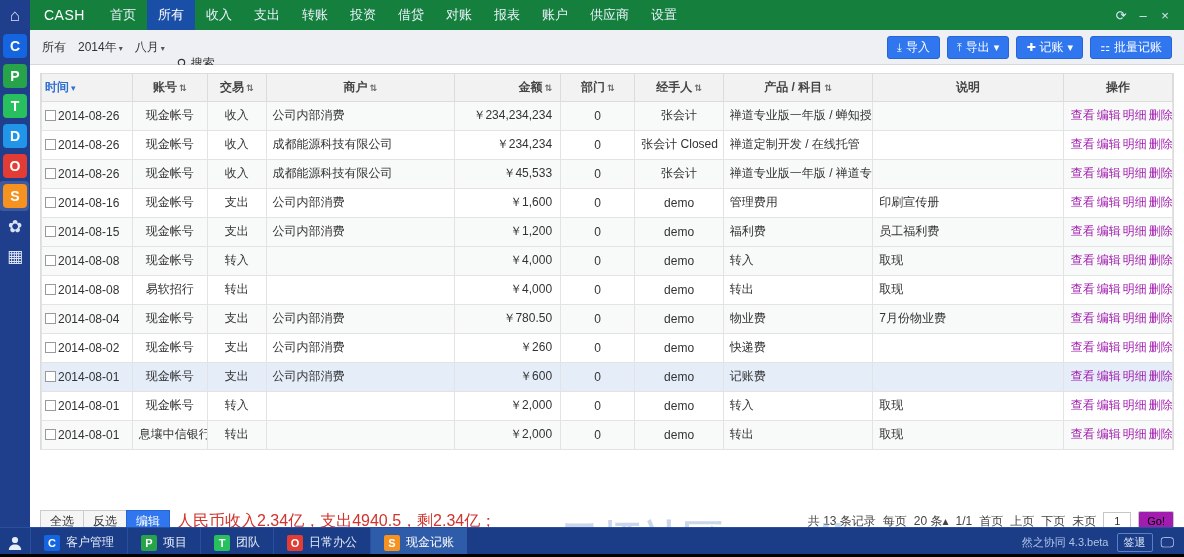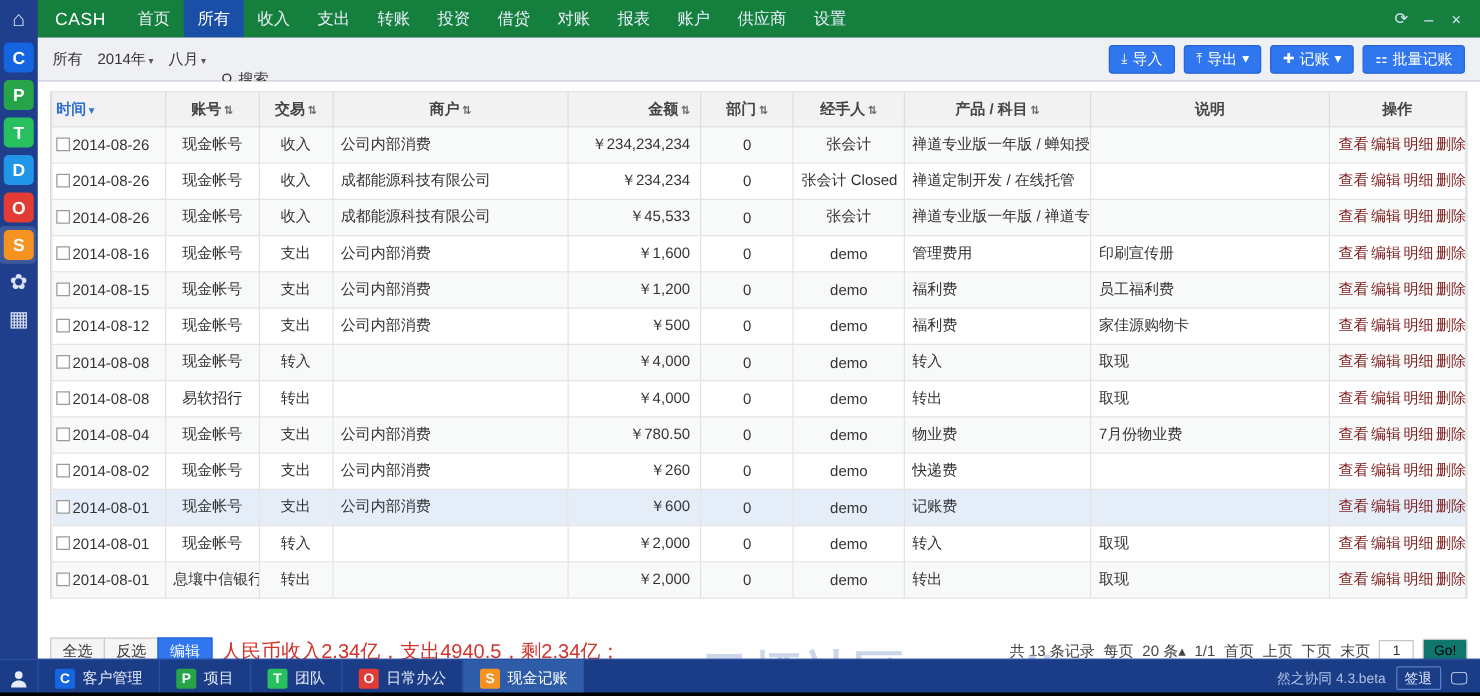--- a/index.html
+++ b/index.html
@@ -95,21 +95,21 @@
   .c-amt { width: 103px; text-align: right; padding-right: 8px; }
   .c-dept { width: 72px; text-align: center; }
   .c-hand { width: 86px; text-align: center; }
   .c-prod { width: 145px; }
   .c-desc { width: 185px; }
   .c-ops { width: 106px; text-align: center; }
   .cb {
     display: inline-block; width: 11px; height: 11px; border: 1px solid #9a9a9a;
     background: #fff; vertical-align: -1px; margin-right: 2px; cursor: pointer;
   }
-  .ops a { color: #7f1d1d; text-decoration: none; margin: 0 1px; cursor: pointer; }
+  .ops a { color: #a21caf; text-decoration: none; margin: 0 1px; cursor: pointer; }
 
   
   .tfoot {
     position: absolute; left: 40px; top: 508px; width: 1134px; height: 26px;
     display: flex; align-items: center; z-index: 3;
   }
   .fbtns { display: flex; }
   .fbtn {
     height: 22px; padding: 0 9px; font-size: 12px; border: 1px solid #ccc;
     background: #f5f5f5; display: flex; align-items: center; cursor: pointer;
@@ -120,21 +120,21 @@
   .pager {
     margin-left: auto; display: flex; align-items: center; gap: 7px;
     font-size: 12px; color: #444; white-space: nowrap;
   }
   .pager a { color: #444; text-decoration: none; cursor: pointer; }
   .pg-input {
     width: 28px; height: 19px; border: 1px solid #c6c6c6; background: #fff;
     text-align: center; font-size: 11px; font-family: inherit; color: #333;
   }
   .pg-go {
-    height: 21px; padding: 0 8px; border: 1px solid #c6c6c6; background: #0f766e;
+    height: 21px; padding: 0 8px; border: 1px solid #c6c6c6; background: #a21caf;
     font-size: 11px; cursor: pointer; border-radius: 2px;
   }
 
   
   .wm {
     position: absolute; left: 560px; top: 512px; font-size: 40px; font-weight: bold;
     color: rgba(160,180,215,.55); white-space: nowrap; z-index: 4; pointer-events: none;
     letter-spacing: 1px;
   }
 
@@ -314,32 +314,20 @@
             <tr class="odd">
               <td class="c-date"><span class="cb"></span><span>2014-08-15</span></td>
               <td class="c-acct">现金帐号</td>
               <td class="c-type">支出</td>
               <td class="c-merch">公司内部消费</td>
               <td class="c-amt">￥1,200</td>
               <td class="c-dept">0</td>
               <td class="c-hand">demo</td>
               <td class="c-prod">福利费</td>
               <td class="c-desc">员工福利费</td>
-              <td class="c-ops ops"><a>查看</a><a>编辑</a><a>明细</a><a>删除</a></td>
-            </tr>
-            <tr class="even">
-              <td class="c-date"><span class="cb"></span><span>2014-08-12</span></td>
-              <td class="c-acct">现金帐号</td>
-              <td class="c-type">支出</td>
-              <td class="c-merch">公司内部消费</td>
-              <td class="c-amt">￥500</td>
-              <td class="c-dept">0</td>
-              <td class="c-hand">demo</td>
-              <td class="c-prod">福利费</td>
-              <td class="c-desc">家佳源购物卡</td>
               <td class="c-ops ops"><a>查看</a><a>编辑</a><a>明细</a><a>删除</a></td>
             </tr>
             <tr class="odd">
               <td class="c-date"><span class="cb"></span><span>2014-08-08</span></td>
               <td class="c-acct">现金帐号</td>
               <td class="c-type">转入</td>
               <td class="c-merch"></td>
               <td class="c-amt">￥4,000</td>
               <td class="c-dept">0</td>
               <td class="c-hand">demo</td>

